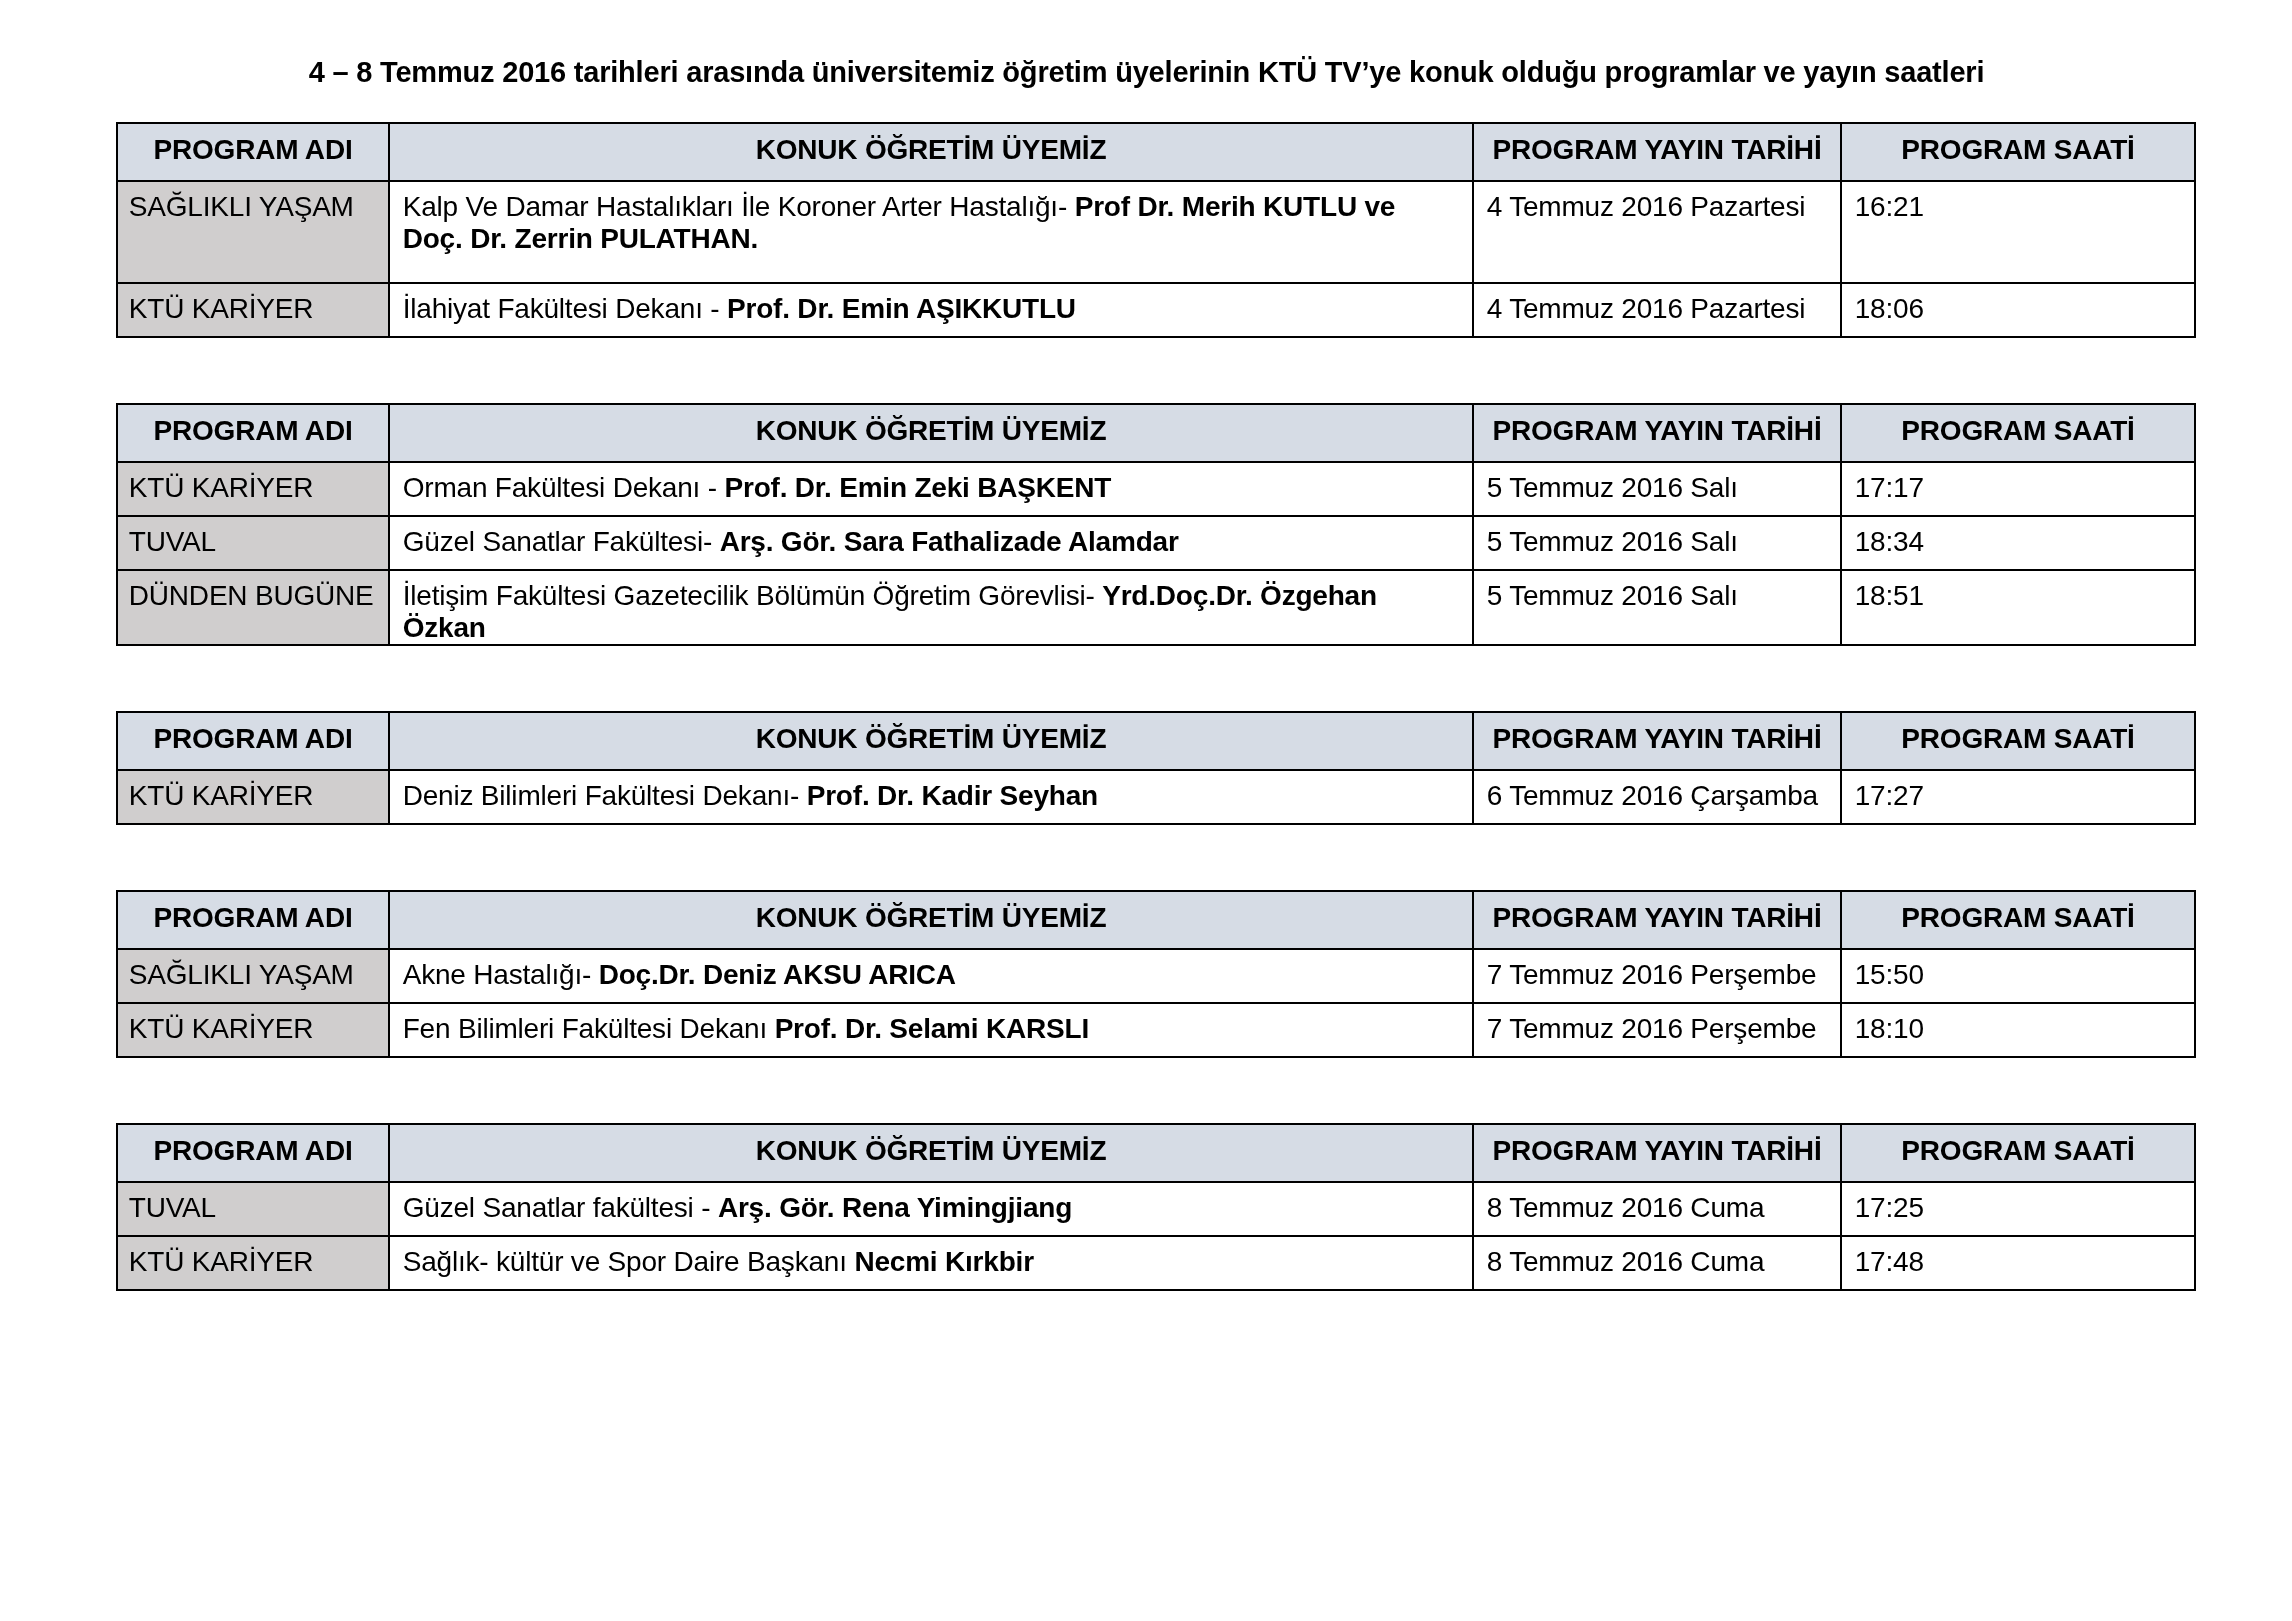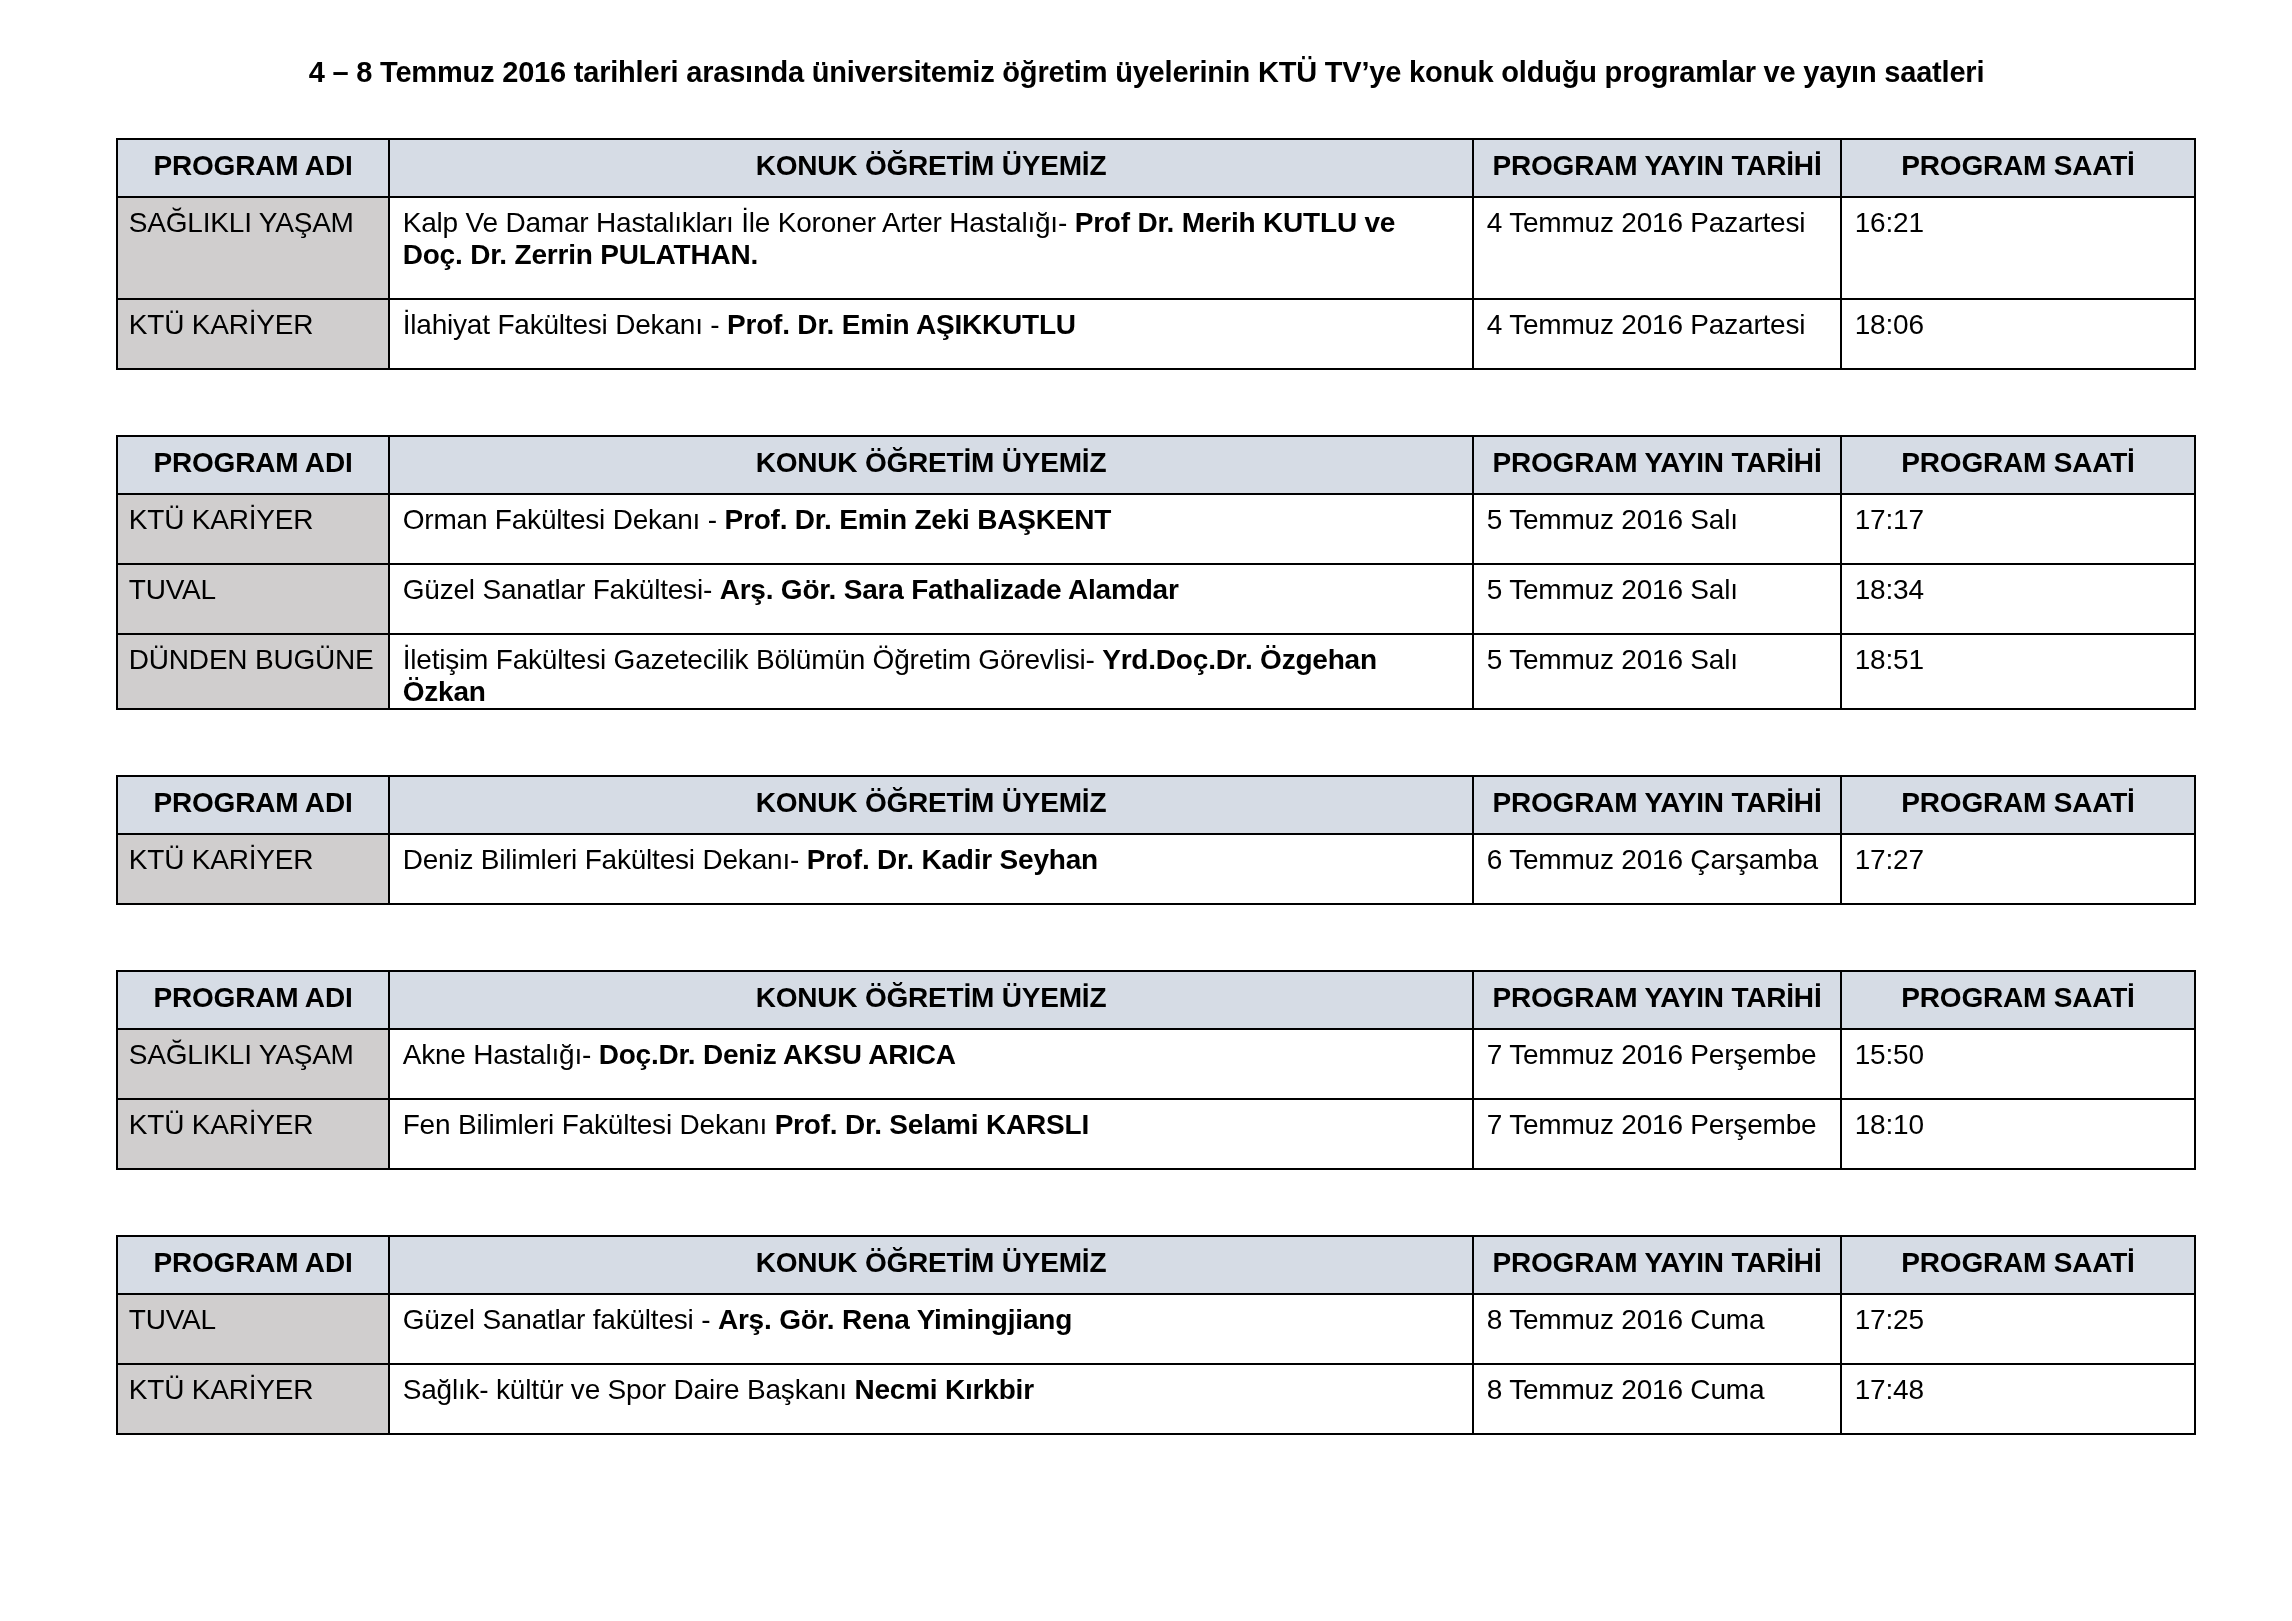--- a/index.html
+++ b/index.html
@@ -6,21 +6,21 @@
   html, body { background: #ffffff; }
   body {
     width: 2293px;
     height: 1621px;
     font-family: "Liberation Sans", sans-serif;
     color: #000;
     overflow: hidden;
   }
   .page-title {
     margin-top: 56px;
-    margin-bottom: 49px;
+    margin-bottom: 33px;
     text-align: center;
     font-size: 29px;
     font-weight: bold;
     letter-spacing: -0.2px;
   }
   table.schedule {
     border-collapse: collapse;
     table-layout: fixed;
     width: 2077px;
     margin-left: 116px;
@@ -40,21 +40,21 @@
     letter-spacing: -0.2px;
   }
   th {
     background: #D6DCE5;
     font-weight: bold;
     text-align: center;
     height: 58px;
     padding: 9.8px 5.9px 0 5.9px;
   }
   td {
-    height: 70px;
+    height: 54px;
     padding: 8.8px 11.8px 0 12.7px;
     text-align: left;
     background: #ffffff;
   }
   tr.tall td { height: 102px; }
   td.prog {
     background: #D0CECE;
     font-weight: normal;
     padding-left: 10.8px;
   }

